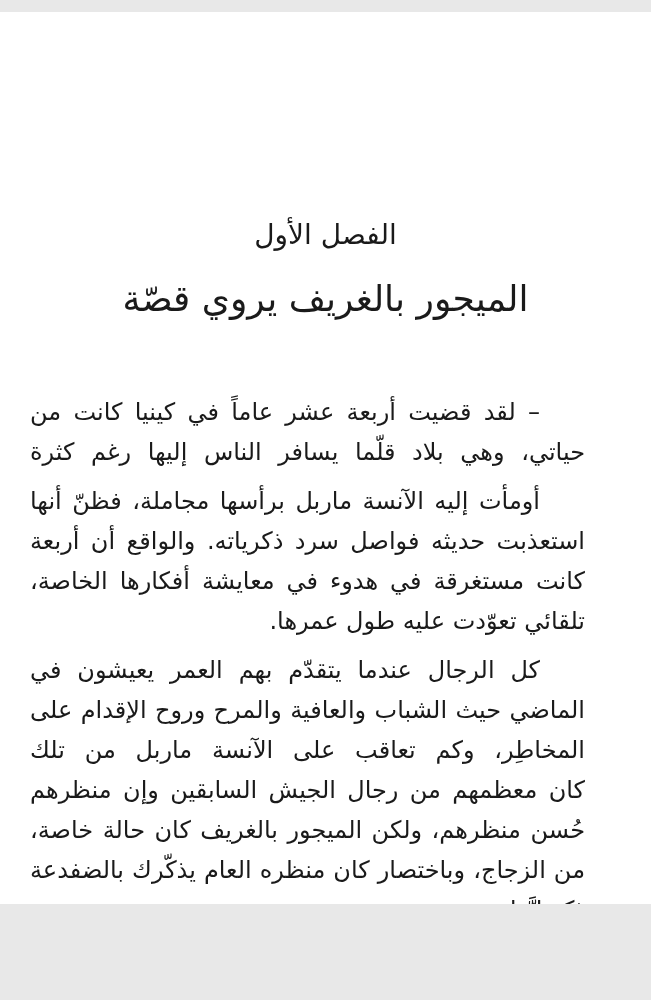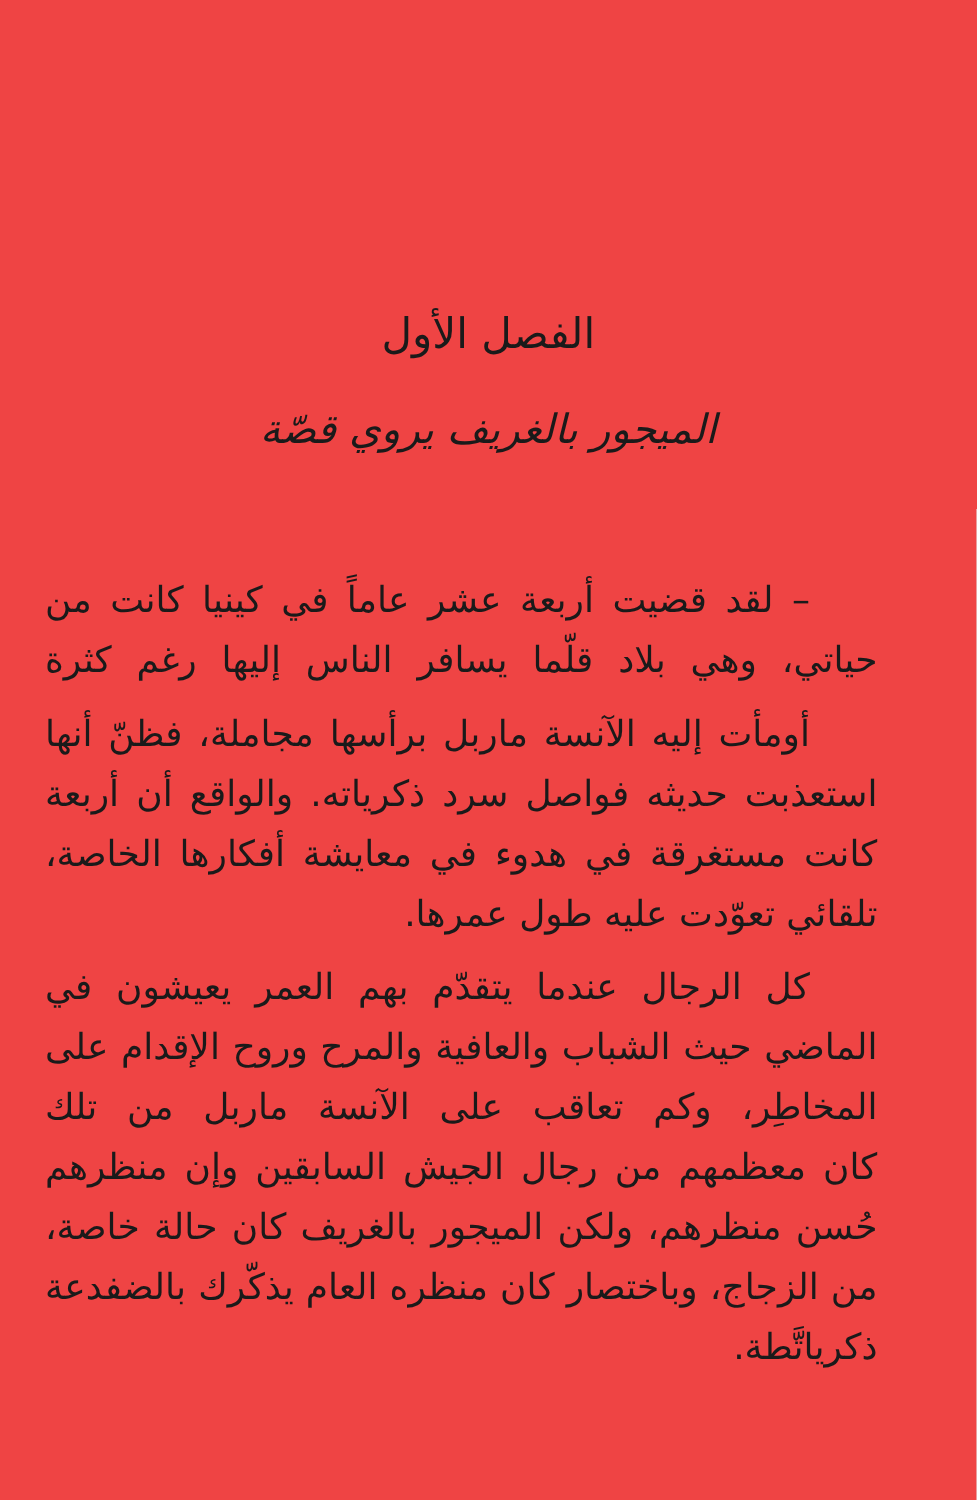--- a/index.html
+++ b/index.html
@@ -3,47 +3,46 @@
 <meta charset="utf-8">
 <style>
   html, body {
     margin: 0;
     padding: 0;
     background: #e8e8e8;
   }
   .page {
     position: relative;
     width: 651px;
-    height: 1000px;
-    margin: 0 auto;
-    background: #ef4444;
+    height: 892px;
+    margin: 12px auto;
+    background: #ffffff;
     overflow: hidden;
     font-family: "DejaVu Sans", sans-serif;
     color: #1a1a1a;
   }
   .chapter-title {
     position: absolute;
     top: 200px;
     left: 0;
     width: 651px;
     text-align: center;
     font-size: 28px;
     line-height: 46px;
     direction: rtl;
   }
   .chapter-subtitle {
     position: absolute;
     top: 264px;
     left: 0;
     width: 651px;
     text-align: center;
-    font-size: 27px;
+    font-size: 36px;
     line-height: 46px;
     direction: rtl;
-    font-style: italic;
   }
   .body-text {
     position: absolute;
     top: 380px;
     left: 30px;
     width: 555px;
     direction: rtl;
   }
   .paragraph {
     margin: 0 0 9px 0;

